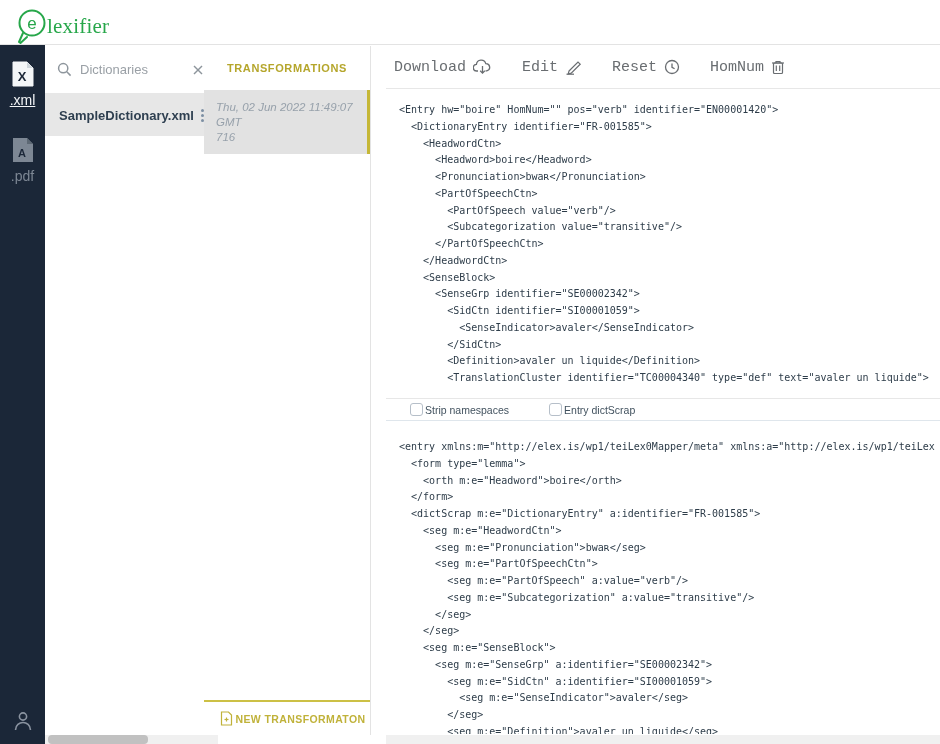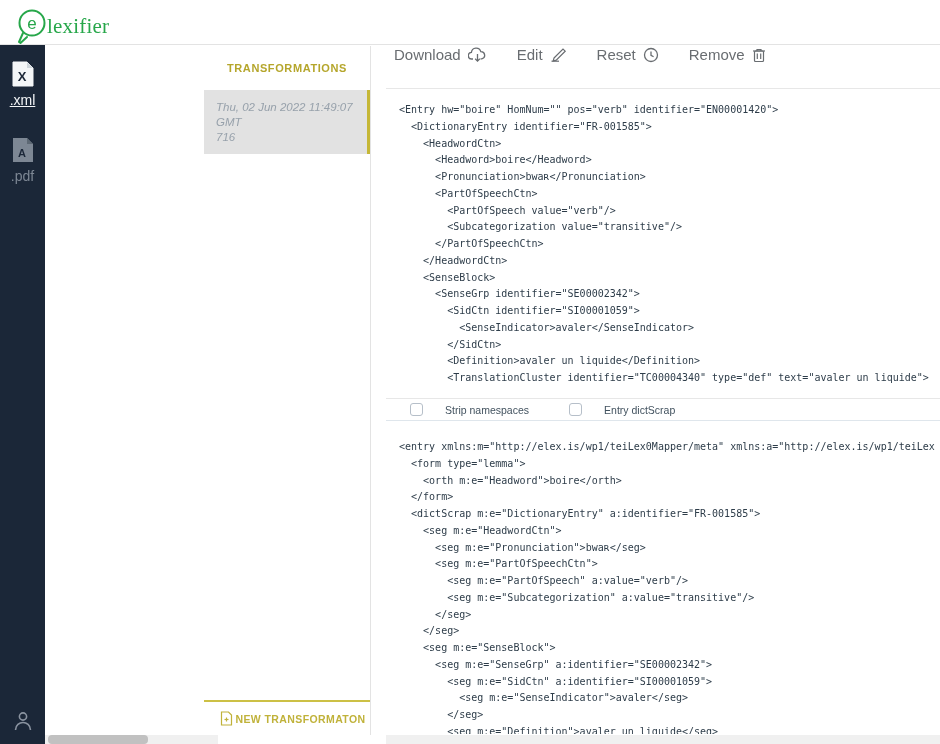--- a/index.html
+++ b/index.html
@@ -48,29 +48,29 @@
              border-right:3px solid #c5b737; cursor:pointer; }
   .tr-item-name { font-size:13px; font-weight:bold; color:#b5a62c; margin-bottom:3px; }
   .tr-item-date, .tr-item-extra { font-size:11.5px; color:#97a1ab; line-height:15px;font-style:italic; }
   .tr-new { position:absolute; left:0; bottom:9px; width:100%; border-top:2px solid #ccc045;
             padding-top:9px; display:flex; align-items:center; justify-content:center;
             gap:2px; cursor:pointer; background:#fff;padding-left:12px; }
   .tr-new-label { font-size:10.5px; font-weight:bold; letter-spacing:.4px; color:#c0b23a; }
 
   
   .main { position:absolute; left:386px; top:46px; width:554px; height:689px; background:#fff; }
-  .toolbar { height:43px; display:flex; align-items:flex-start; gap:30px; padding-left:8px;
-             border-bottom:1px solid #e7e7e7; }
+  .toolbar { height:43px; display:flex; align-items:center; gap:30px; padding-left:8px;
+             border-bottom:1px solid #e7e7e7;font-family:Liberation Mono, monospace; }
   .tool-btn { display:flex; align-items:center; gap:7px; color:#696d71; font-size:15px; cursor:pointer; }
   .code-pane { white-space:pre; overflow:hidden; font-family:"DejaVu Sans Mono", monospace;
                font-size:10px; line-height:16.75px; color:#2d3c49; }
   .code-top { height:310px; padding:13px 0 0 13px; border-bottom:1px solid #e7e7e7; }
   .opt-row { height:22px; display:flex; align-items:center; gap:26px; padding-left:10px;
              border-bottom:1px solid #dfe6ec; }
-  .opt { display:flex; align-items:center; gap:22px; cursor:pointer;padding-left:14px; }
+  .opt { display:flex; align-items:center; gap:2px; cursor:pointer;padding-left:14px; }
   .checkbox { width:13px; height:13px; border:1px solid #b6bfc9; border-radius:3px; background:#fff; }
   .opt-label { font-size:10.5px; color:#42525f; }
   .code-bottom { height:313px; padding:18px 0 0 13px; }
 
   
   .hscroll-track { position:absolute; bottom:0; height:9px; background:#f0f0f0; }
   .hscroll-dict { left:45px; width:173px; }
   .hscroll-main { left:386px; width:554px; }
   .hscroll-thumb { position:absolute; left:3px; top:0; height:9px; width:100px;
                    background:#c1c1c1; border-radius:4px; }
@@ -119,20 +119,46 @@
     <div class="rail-profile">
       <span>
         <svg width="22" height="22" viewBox="0 0 22 22" fill="none" stroke="#8a93a0" stroke-width="1.6">
           <circle cx="11" cy="6.5" r="3.6"></circle>
           <path d="M3.5 20 c0-5 4-7.5 7.5-7.5 s7.5 2.5 7.5 7.5"></path>
         </svg>
       </span>
     </div>
   </div>
 
+  <div class="dict-panel">
+    <div class="search-row">
+      <span>
+        <svg width="15" height="15" viewBox="0 0 15 15" fill="none" stroke="#8d959c" stroke-width="1.5">
+          <circle cx="6.2" cy="6.2" r="4.6"></circle>
+            <line x1="9.8" y1="9.8" x2="13.6" y2="13.6"></line>
+        </svg>
+      </span>
+      <input class="search-input" type="text" placeholder="Dictionaries" style="">
+      <span>
+        <svg width="12" height="12" viewBox="0 0 12 12" stroke="#8d959c" stroke-width="1.4">
+          <line x1="2" y1="2" x2="10" y2="10"></line>
+            <line x1="10" y1="2" x2="2" y2="10"></line>
+        </svg>
+      </span>
+    </div>
+    <div class="dict-item">
+      <span class="dict-item-name">SampleDictionary.xml</span>
+      <span class="kebab">
+        <i></i>
+          <i></i>
+          <i></i>
+      </span>
+    </div>
+    <div class="dict-scrollthumb"></div>
+  </div>
 
   <div class="tr-panel">
     <div class="tr-header">TRANSFORMATIONS</div>
     <div class="tr-item">
       <div class="tr-item-date">Thu, 02 Jun 2022 11:49:07 GMT</div>
       <div class="tr-item-extra">716</div>
     </div>
     <div class="tr-new">
       <span>
         <svg width="13" height="15" viewBox="0 0 13 15" fill="none" stroke="#c0b23a" stroke-width="1.2">
@@ -169,21 +195,21 @@
       <div class="tool-btn">
         <span>Reset</span>
         <span>
           <svg width="16" height="16" viewBox="0 0 16 16" fill="none" stroke="#696d71" stroke-width="1.3">
             <circle cx="8" cy="8" r="6.5"></circle>
             <path d="M8 4.5 v3.8 l2.6 1.5"></path>
           </svg>
         </span>
       </div>
       <div class="tool-btn">
-        <span>Remove</span>
+        <span>HomNum</span>
         <span>
           <svg width="14" height="16" viewBox="0 0 14 16" fill="none" stroke="#696d71" stroke-width="1.2">
             <rect x="2.5" y="4" width="9" height="10.5" rx="1"></rect>
             <line x1="1" y1="4" x2="13" y2="4"></line>
             <path d="M5 4 v-1.5 h4 v1.5"></path>
             <line x1="5.3" y1="6.5" x2="5.3" y2="12"></line>
               <line x1="8.7" y1="6.5" x2="8.7" y2="12"></line>
           </svg>
         </span>
       </div>

